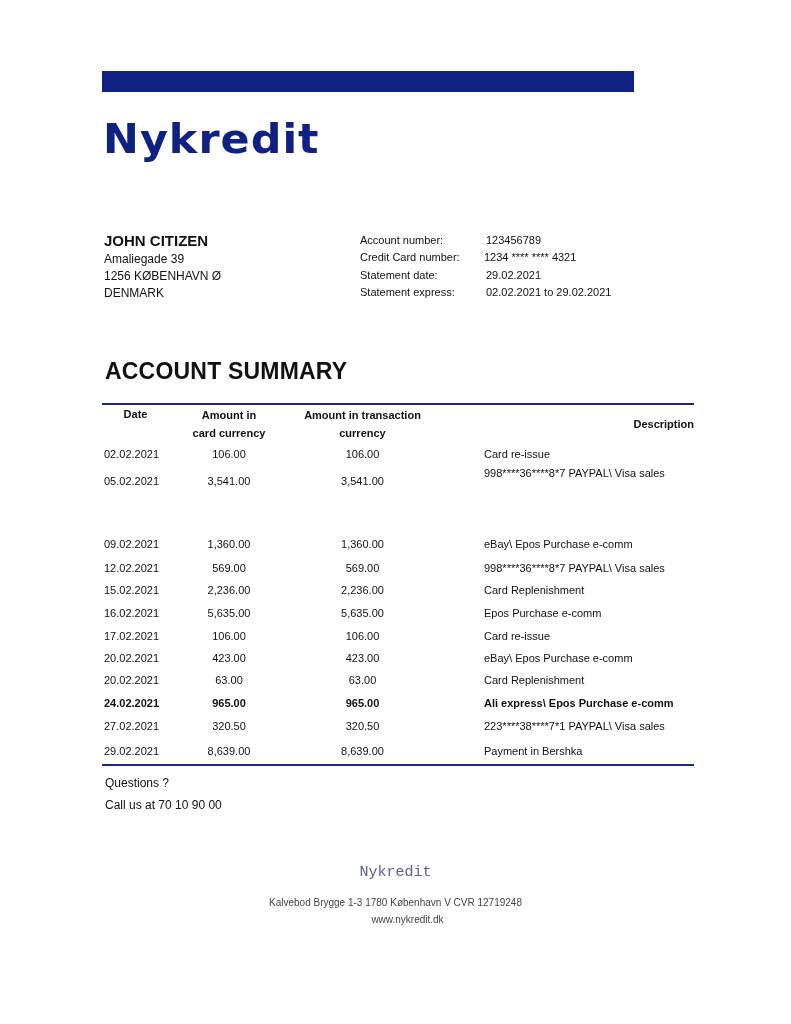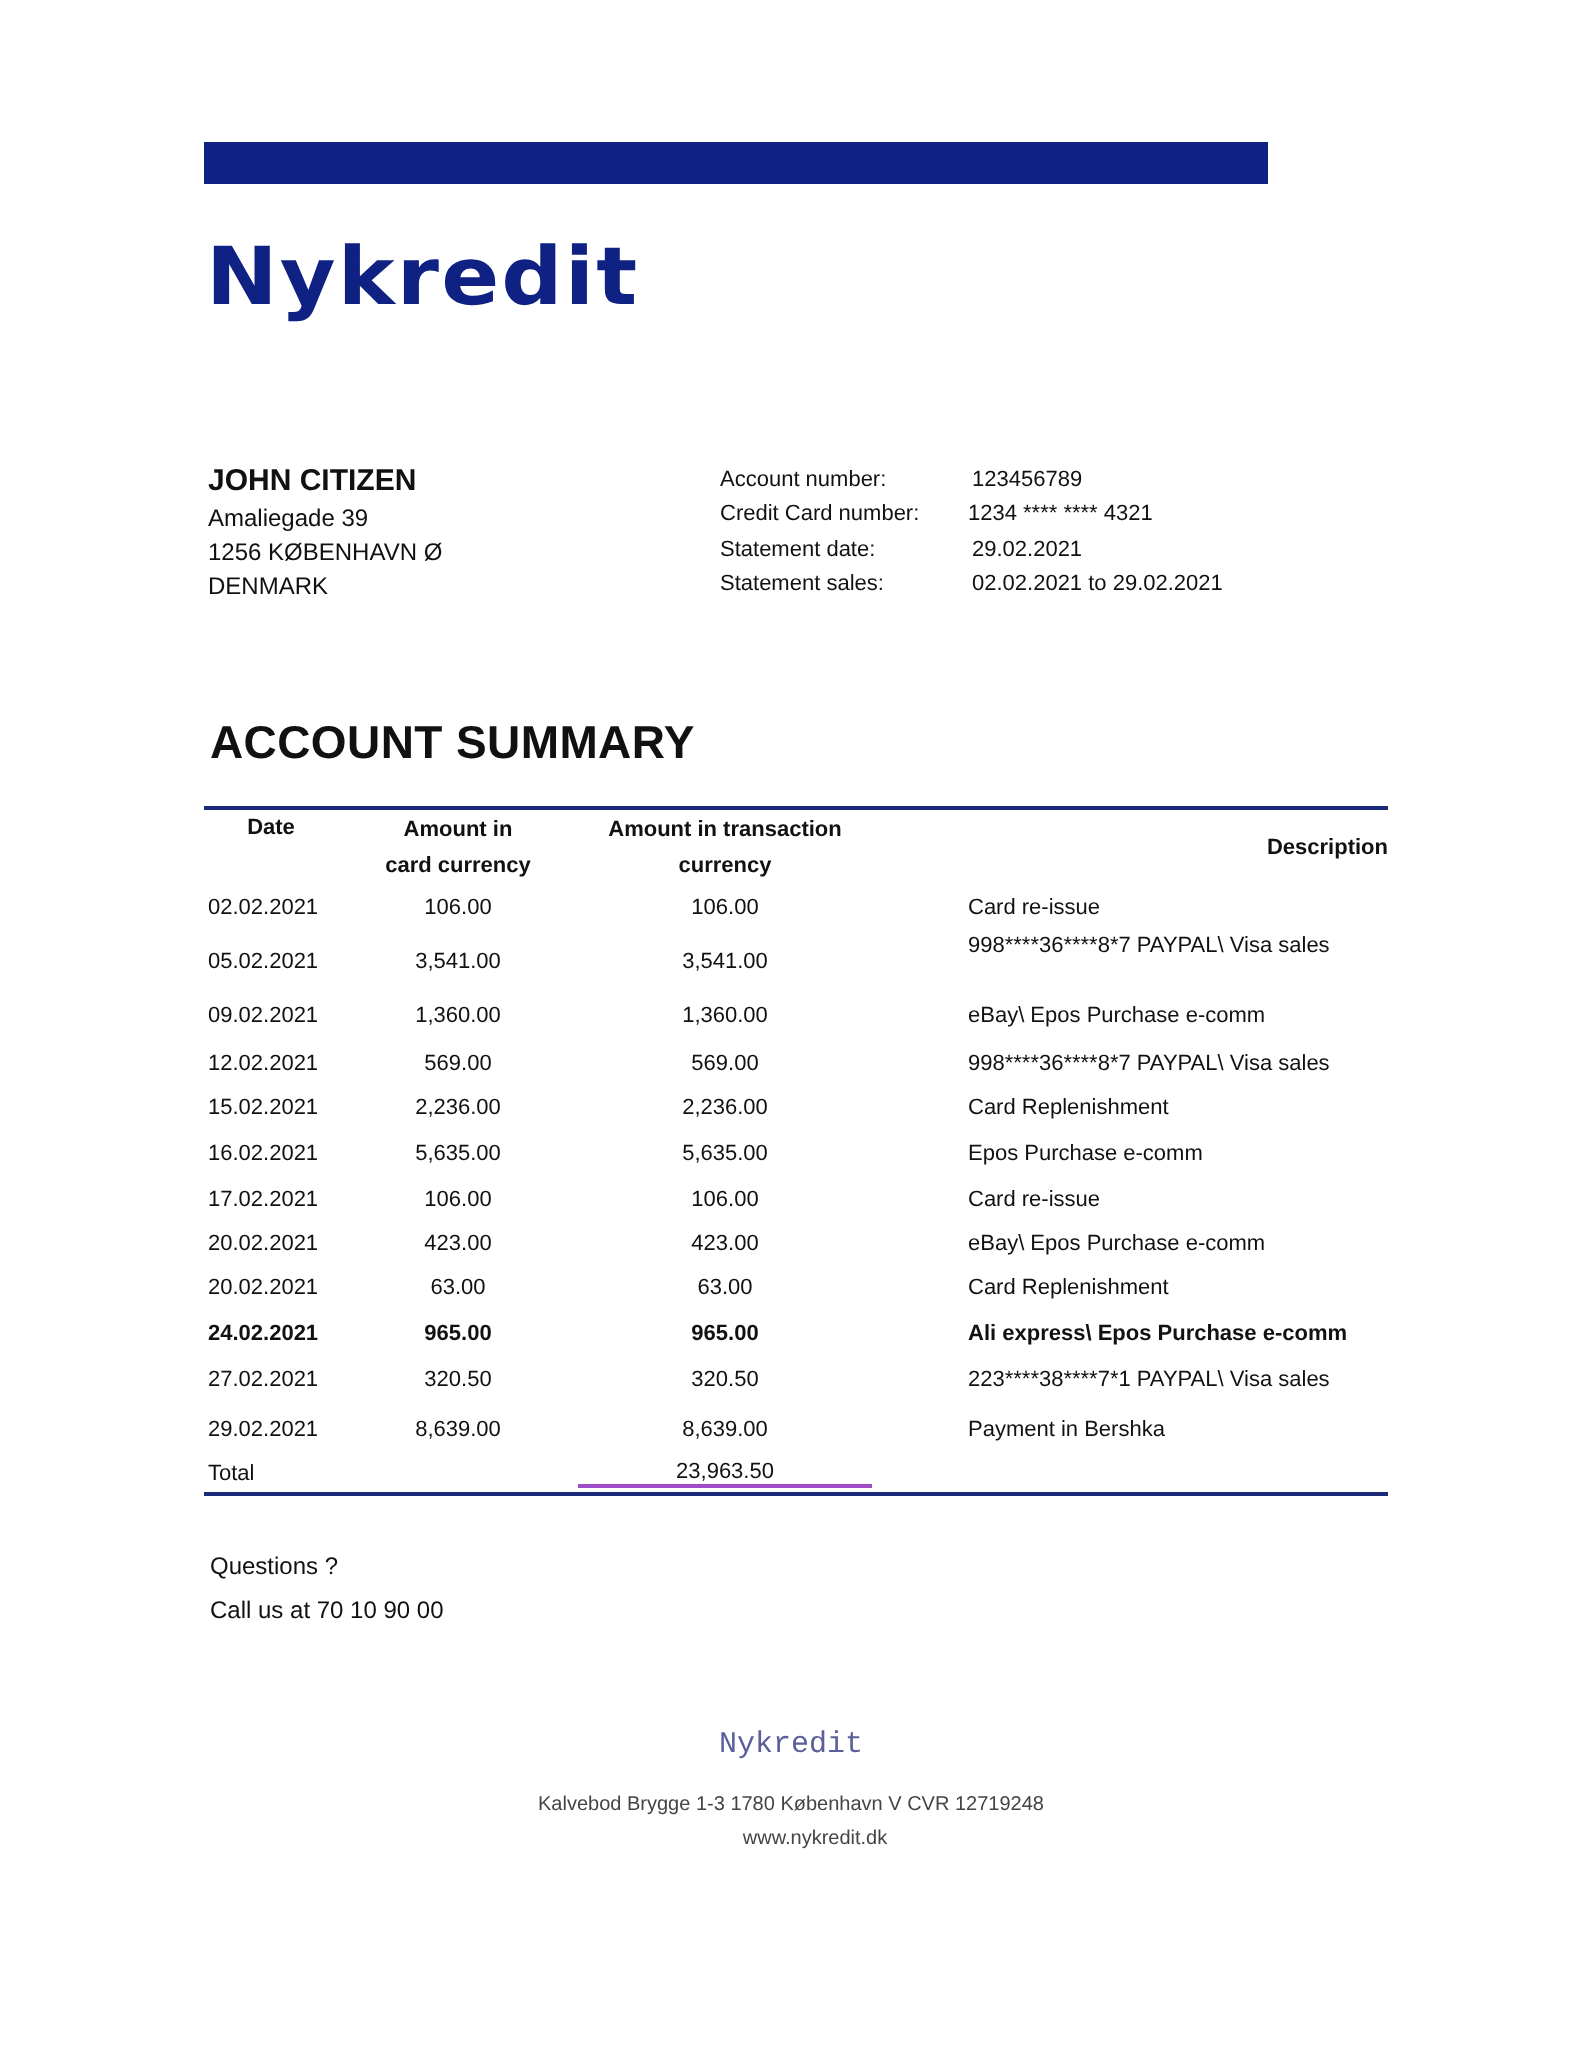--- a/index.html
+++ b/index.html
@@ -57,21 +57,21 @@
   </div>
   <div class="row">
     <span class="lbl">Credit Card number:</span>
     <span style="margin-left:-2px">1234 **** **** 4321</span>
   </div>
   <div class="row">
     <span class="lbl">Statement date:</span>
     <span>29.02.2021</span>
   </div>
   <div class="row">
-    <span class="lbl">Statement sales:</span>
+    <span class="lbl">Statement express:</span>
     <span>02.02.2021 to 29.02.2021</span>
   </div>
 </div>
 
 <div class="summary-title">ACCOUNT SUMMARY</div>
 
 <div class="tbl">
   <div class="topline"></div>
   <div class="hdr">
     <div class="c1">Date</div>
@@ -91,21 +91,21 @@
         <div class="c2">106.00</div>
         <div class="c3">106.00</div>
         <div class="c4">Card re-issue</div>
       </div>
       <div class="row" style="height: 31px;">
         <div class="c1">05.02.2021</div>
         <div class="c2">3,541.00</div>
         <div class="c3">3,541.00</div>
         <div class="c4" style="align-self: flex-start; margin-top: 2px;">998****36****8*7 PAYPAL\ Visa sales</div>
       </div>
-      <div class="row" style="height: 24px;">
+      <div class="row" style="height: 24px; margin-top: 36px;">
         <div class="c1">09.02.2021</div>
         <div class="c2">1,360.00</div>
         <div class="c3">1,360.00</div>
         <div class="c4">eBay\ Epos Purchase e-comm</div>
       </div>
       <div class="row" style="height: 23px;">
         <div class="c1">12.02.2021</div>
         <div class="c2">569.00</div>
         <div class="c3">569.00</div>
         <div class="c4">998****36****8*7 PAYPAL\ Visa sales</div>
@@ -152,26 +152,20 @@
         <div class="c3">320.50</div>
         <div class="c4">223****38****7*1 PAYPAL\ Visa sales</div>
       </div>
       <div class="row" style="height: 27px;">
         <div class="c1">29.02.2021</div>
         <div class="c2">8,639.00</div>
         <div class="c3">8,639.00</div>
         <div class="c4">Payment in Bershka</div>
       </div>
     </div>
-  <div class="total">
-    <div class="c1">Total</div>
-    <div class="c2"></div>
-    <div class="c3"><span style="display:inline-block;border-bottom:2px solid #a04cc8;padding:0 3px;margin-bottom:-2px">23,963.50</span></div>
-    <div class="c4"></div>
-  </div>
   <div class="bottomline" style="margin-top:0"></div>
 </div>
 
 <div class="questions">Questions ?</div>
 <div class="callus">Call us at 70 10 90 00</div>
 
 <div class="f-logo">Nykredit</div>
 <div class="f-addr">Kalvebod Brygge 1-3 1780 København V CVR 12719248</div>
 <div class="f-web">www.nykredit.dk</div>
 

